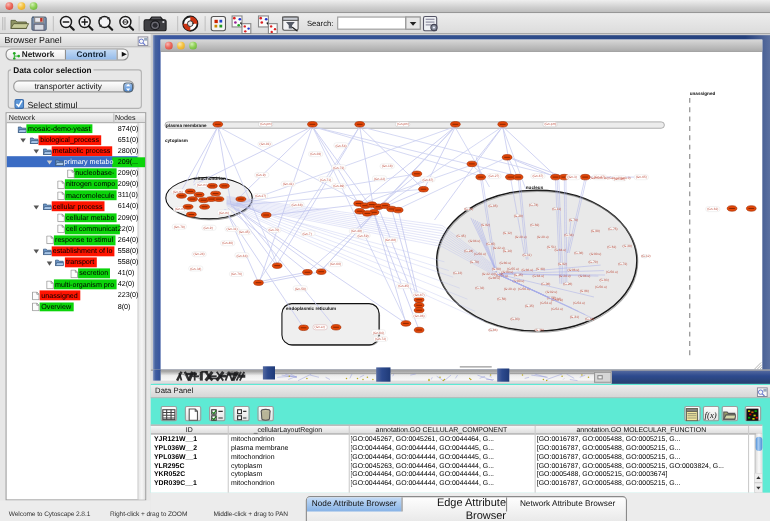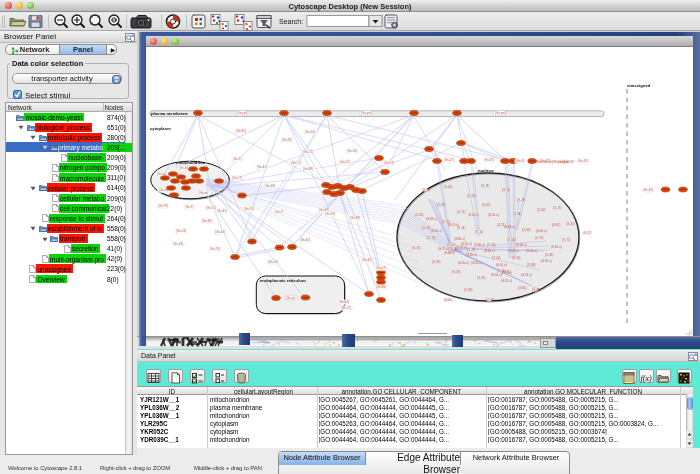--- a/index.html
+++ b/index.html
@@ -28,21 +28,20 @@
 #bottombar{left:0;top:448px;width:700px;height:26px}
 .st{font-size:6px;letter-spacing:-0.1px;color:#333;top:17px}
 .ibox{position:absolute;width:15px;height:14px;background:linear-gradient(#fdfdfd,#e3e3e3);border:1px solid #9e9e9e;border-radius:2px}
 </style></head>
 <body>
 <div id="app">
 <div class="abs" id="titlebar"></div>
 <div class="abs tl" style="left:5px;background:radial-gradient(circle at 35% 30%,#f9b9b3,#ec6b60 45%,#d2402f)"></div>
 <div class="abs tl" style="left:16px;background:radial-gradient(circle at 35% 30%,#fce9b2,#f5c340 45%,#dd9e2a)"></div>
 <div class="abs tl" style="left:27px;background:radial-gradient(circle at 35% 30%,#d3f0b6,#8fd156 45%,#62a834)"></div>
-<div class="abs" id="title">Cytoscape Desktop (New Session)</div>
 <div class="abs" id="toolbar"></div>
 <div class="abs" id="toolbarsvg" style="left:0;top:12px"><svg width="700" height="19" viewBox="0 0 700 19">
 <g stroke-linecap="round">
 <line x1="2.5" y1="4" x2="2.5" y2="15" stroke="#bbb" stroke-width="1"></line>
 <line x1="4.5" y1="4" x2="4.5" y2="15" stroke="#bbb" stroke-width="1"></line>
 <line x1="48.5" y1="3" x2="48.5" y2="16" stroke="#c2c2c2"></line>
           <line x1="126.5" y1="3" x2="126.5" y2="16" stroke="#c2c2c2"></line>
 <line x1="161.5" y1="3" x2="161.5" y2="16" stroke="#c2c2c2"></line>
           <line x1="186.5" y1="3" x2="186.5" y2="16" stroke="#c2c2c2"></line>
 
@@ -145,21 +144,21 @@
         <rect x="6" y="1.5" width="3" height="2.5" fill="#9ab"></rect>
       </svg>
 <div class="abs" style="left:5px;top:13px;width:112px;height:11px;border:1px solid #8f8f8f;border-radius:5px;background:linear-gradient(#fff,#e9e9e9);overflow:hidden">
 <div class="abs" style="left:0;top:0;width:53px;height:11px;font-size:7.5px;font-weight:bold;color:#222;text-align:center;line-height:10px">&nbsp;&nbsp;Network</div>
 <svg class="abs" style="left:5px;top:1.5px" width="8" height="8" viewBox="0 0 8 8">
           <circle cx="2" cy="1.5" r="1.2" fill="#2a2"></circle>
           <circle cx="2" cy="6.5" r="1.2" fill="#2a2"></circle>
           <circle cx="6" cy="4" r="1.2" fill="#2a2"></circle>
           <path d="M2 1.5 L2 6.5 M2 4 L6 4" stroke="#2a2" stroke-width="0.8" fill="none"></path>
         </svg>
-<div class="abs" style="left:53px;top:0;width:48px;height:11px;background:linear-gradient(#c3daf4,#8cb5e8);border-left:1px solid #8f8f8f;border-right:1px solid #8f8f8f;font-size:7.5px;font-weight:bold;color:#123;text-align:center;line-height:10px">Panel</div>
+<div class="abs" style="left:53px;top:0;width:48px;height:11px;background:linear-gradient(#c3daf4,#8cb5e8);border-left:1px solid #8f8f8f;border-right:1px solid #8f8f8f;font-size:7.5px;font-weight:bold;color:#123;text-align:center;line-height:10px">Control</div>
 <div class="abs" style="left:102px;top:0;width:10px;height:11px;font-size:6px;color:#111;text-align:center;line-height:11px">▶</div>
 </div>
 <div class="abs" style="left:7px;top:31.5px;width:122px;height:36px;border:1px solid #b2b2b2;border-radius:3px"></div>
 <div class="abs" style="left:10px;top:28px;background:#e7e7e7;padding:0 2px;font-size:7.5px;font-weight:bold;color:#111">Data color selection</div>
 <div class="abs" style="left:12px;top:42px;width:110px;height:11px;border:1px solid #999;border-radius:5px;background:linear-gradient(#fff,#e4e4e4)">
 <div class="abs" style="left:0;width:98px;top:0;height:11px;font-size:7.5px;color:#111;text-align:center;line-height:10px">transporter activity</div>
 <div class="abs" style="left:99px;top:0.5px;width:9px;height:9px;background:linear-gradient(#9ec3f0,#4f8cd8);border-radius:3px;border:0.5px solid #567"></div>
 <svg class="abs" style="left:99px;top:0.5px" width="9" height="9" viewBox="0 0 9 9">
           <path d="M2.5 3.5 l2 -2.2 2 2.2 Z M2.5 5.5 l2 2.2 2 -2.2 Z" fill="#fff"></path>
         </svg>

